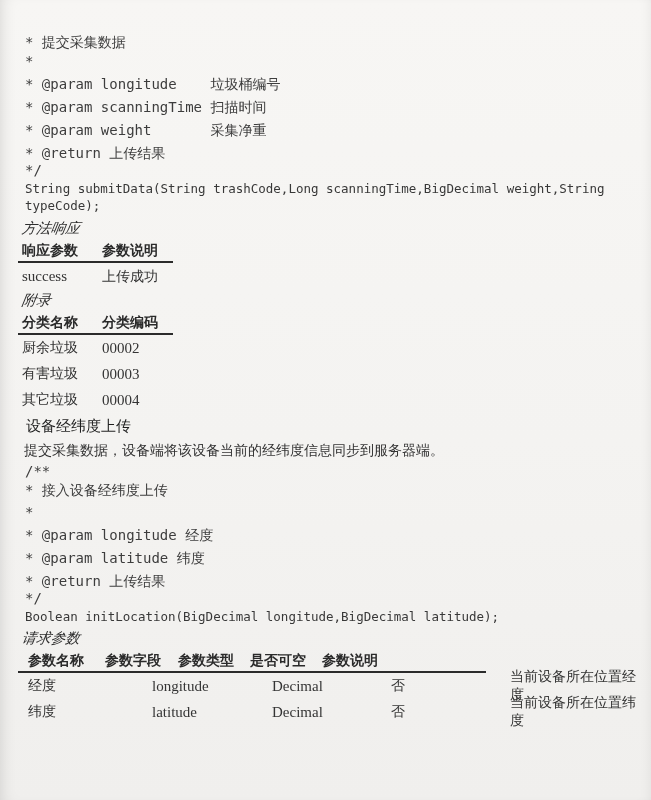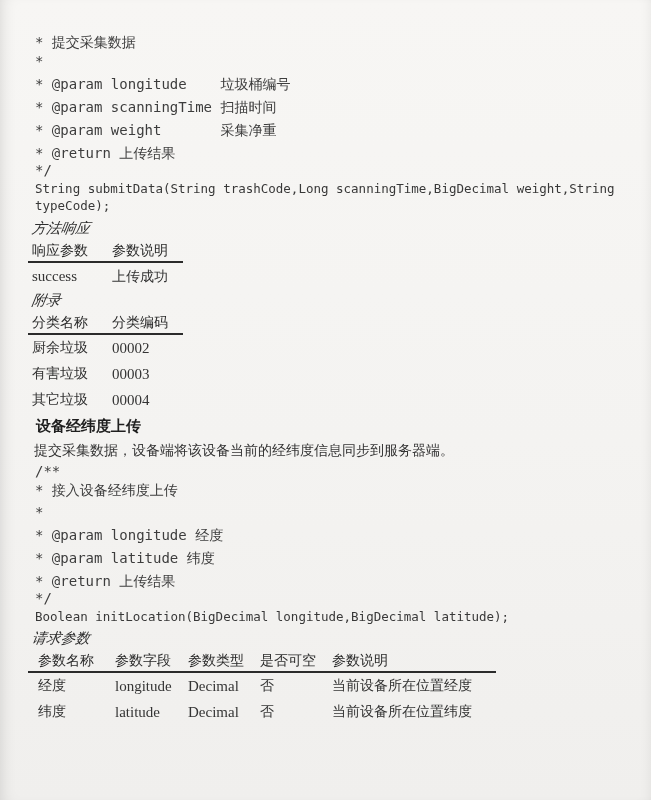--- a/index.html
+++ b/index.html
@@ -1,20 +1,20 @@
 <!DOCTYPE html>
 <html><head>
 <meta charset="utf-8">
 <style>
   html,body{margin:0;padding:0;}
   body{width:651px;height:800px;background:#efeeec;}
   .page{
     box-sizing:border-box;
     width:651px;height:800px;
-    padding:34px 10px 0 28px;
+    padding:34px 10px 0 18px;
     background:linear-gradient(180deg,#f7f6f4 0%,#f4f3f1 55%,#f0efed 100%);
     color:#3a3a3a;
     font-family:"Liberation Sans","DejaVu Sans",sans-serif;
     overflow:hidden;
     box-shadow:inset 12px 0 18px -14px rgba(0,0,0,.18), inset -10px 0 16px -14px rgba(0,0,0,.12);
   }
 
   
   .codeblock{margin-left:7px;color:#3d3d3d;}
   .cmt-line{font-family:"DejaVu Sans Mono",monospace;font-size:14px;line-height:17px;white-space:pre;}
@@ -38,40 +38,40 @@
   .block2 .cmt-line:nth-child(7){margin-bottom:1px}
   .block2 .code-line{margin-bottom:3px}
 
   
   .h-it{margin:0 0 4px 4px;font-size:14.5px;line-height:20px;color:#2e2e2e;}
   .h-it .skew{display:inline-block;font-style:italic;transform:skewX(-9deg);}
 
   
   .tbl{color:#333;}
   .thead{display:flex;border-bottom:2px solid #2b2b2b;padding-bottom:2px;line-height:17px;}
-  .th{font-size:14px;color:#2a2a2a;}
+  .th{font-size:14px;color:#2a2a2a;font-weight:bold;}
   .trow{display:flex;align-items:center;}
   .cn{font-size:14px;color:#333;}
   .latin{font-family:"Liberation Serif","DejaVu Serif",serif;font-size:15px;color:#343434;}
 
   .narrow .thead{width:155px;}
   .narrow .c1{box-sizing:border-box;width:84px;padding-left:4px;}
   .narrow .trow{height:27px;}
   .narrow.appendix .trow{height:26px;}
 
   .wide .thead{width:468px;}
-  .wide .trow{height:26px;}
+  .wide .trow{height:26px;gap:47px;}
   .wide .c1{box-sizing:border-box;width:87px;padding-left:10px;}
   .wide .c2{width:73px;}
   .wide .c3{width:72px;}
   .wide .c4{width:72px;}
   .wide .c5{flex:1;}
 
   
-  .sec-title{margin:2px 0 4px 8px;font-size:15px;font-weight:bold;color:#1f1f1f;line-height:22px;}
+  .sec-title{margin:2px 0 4px 8px;font-size:15px;font-weight:normal;color:#1f1f1f;line-height:22px;}
   .para{margin:0 0 3px 6px;font-size:14px;line-height:19px;color:#333;}
 </style>
 </head>
 <body>
 
 <div class="page">
 
   <div class="codeblock block1">
     <div class="cmt-line">* 提交采集数据</div>
     <div class="cmt-line">*</div>

